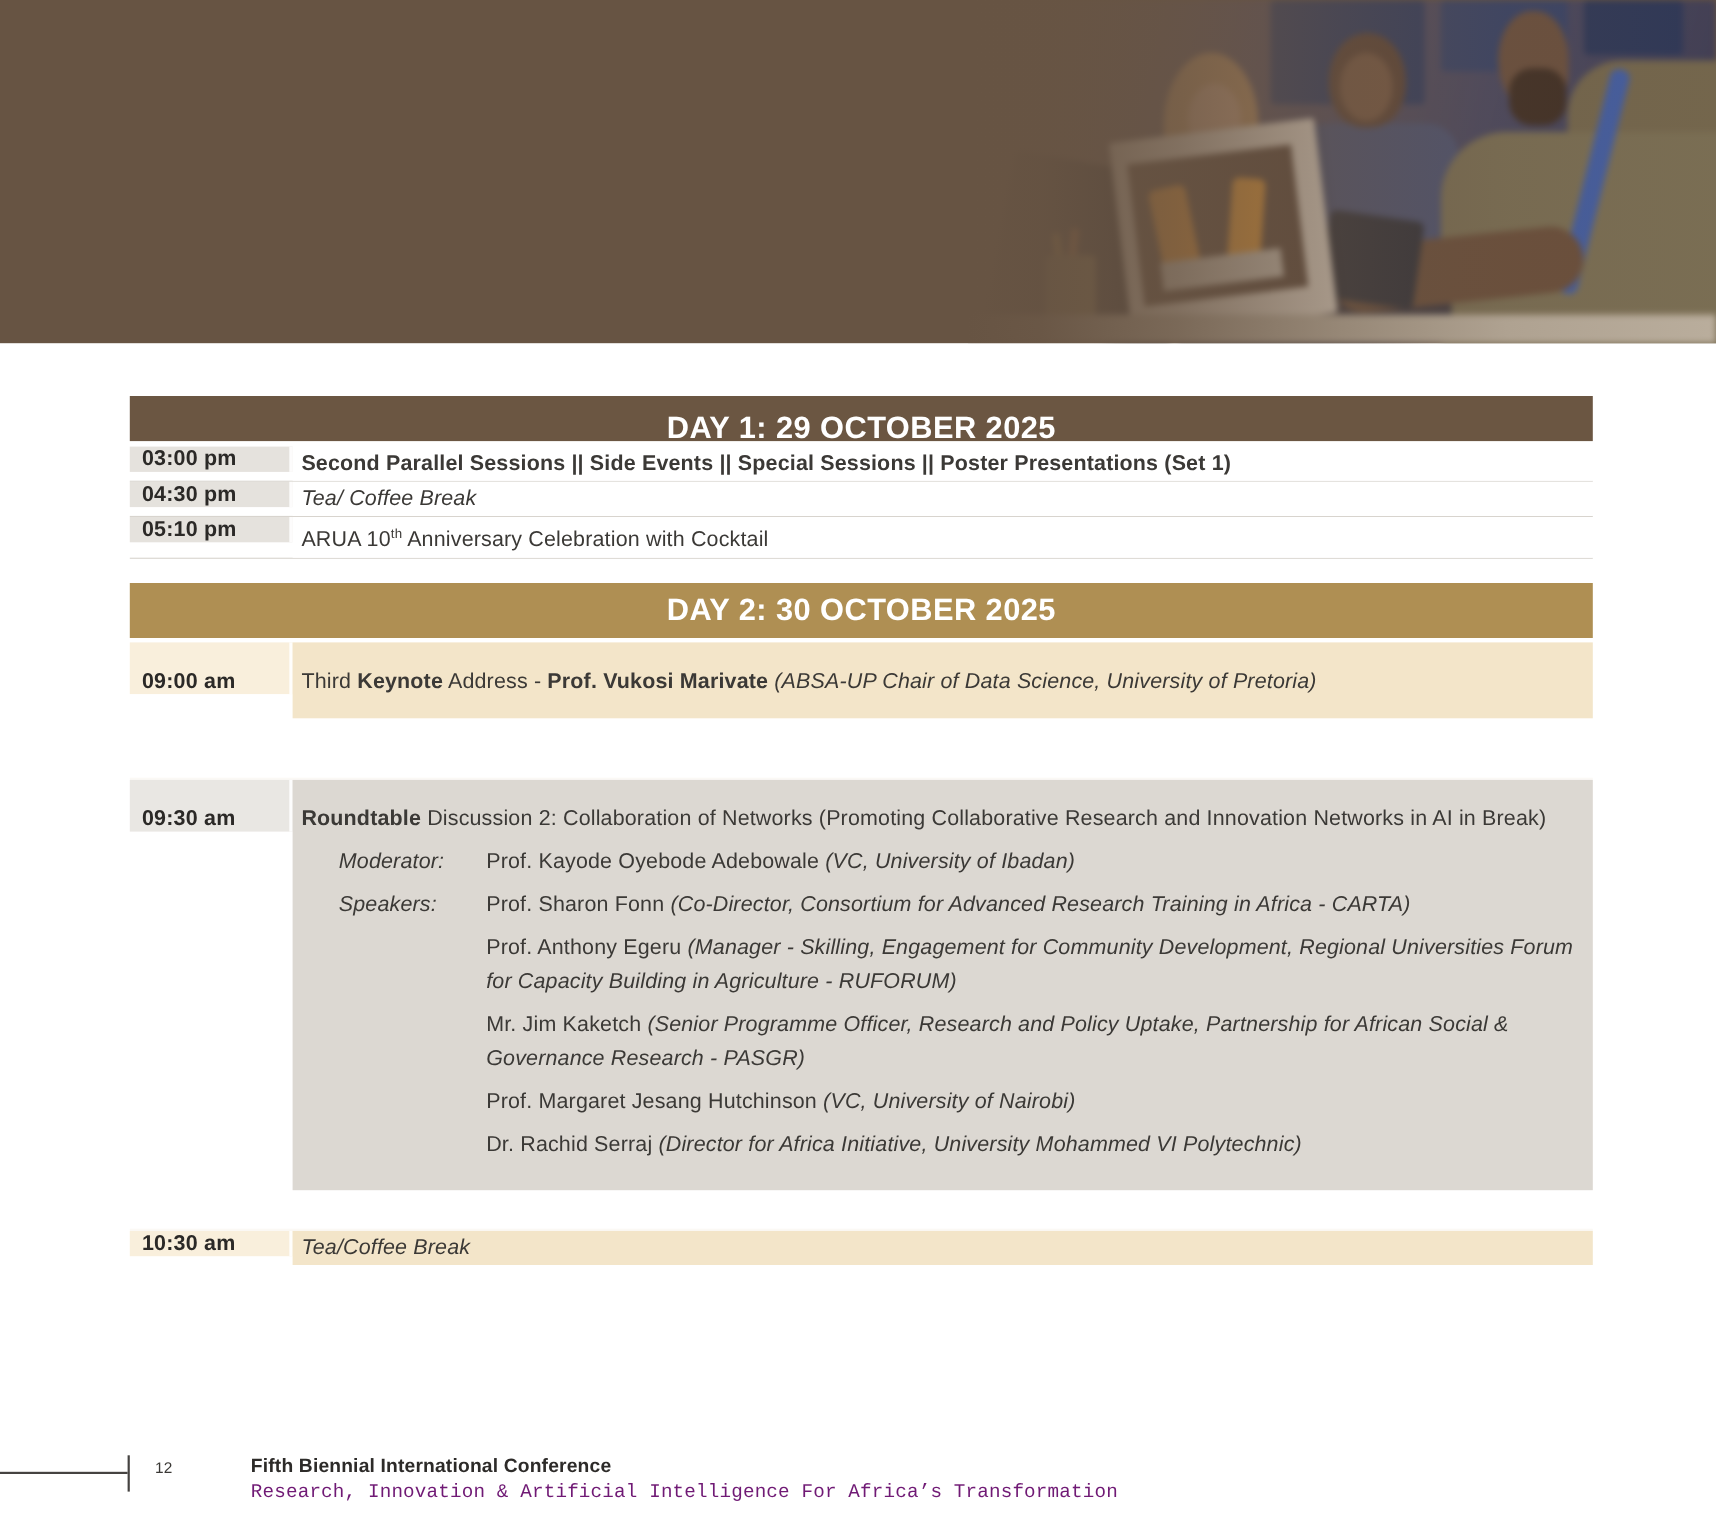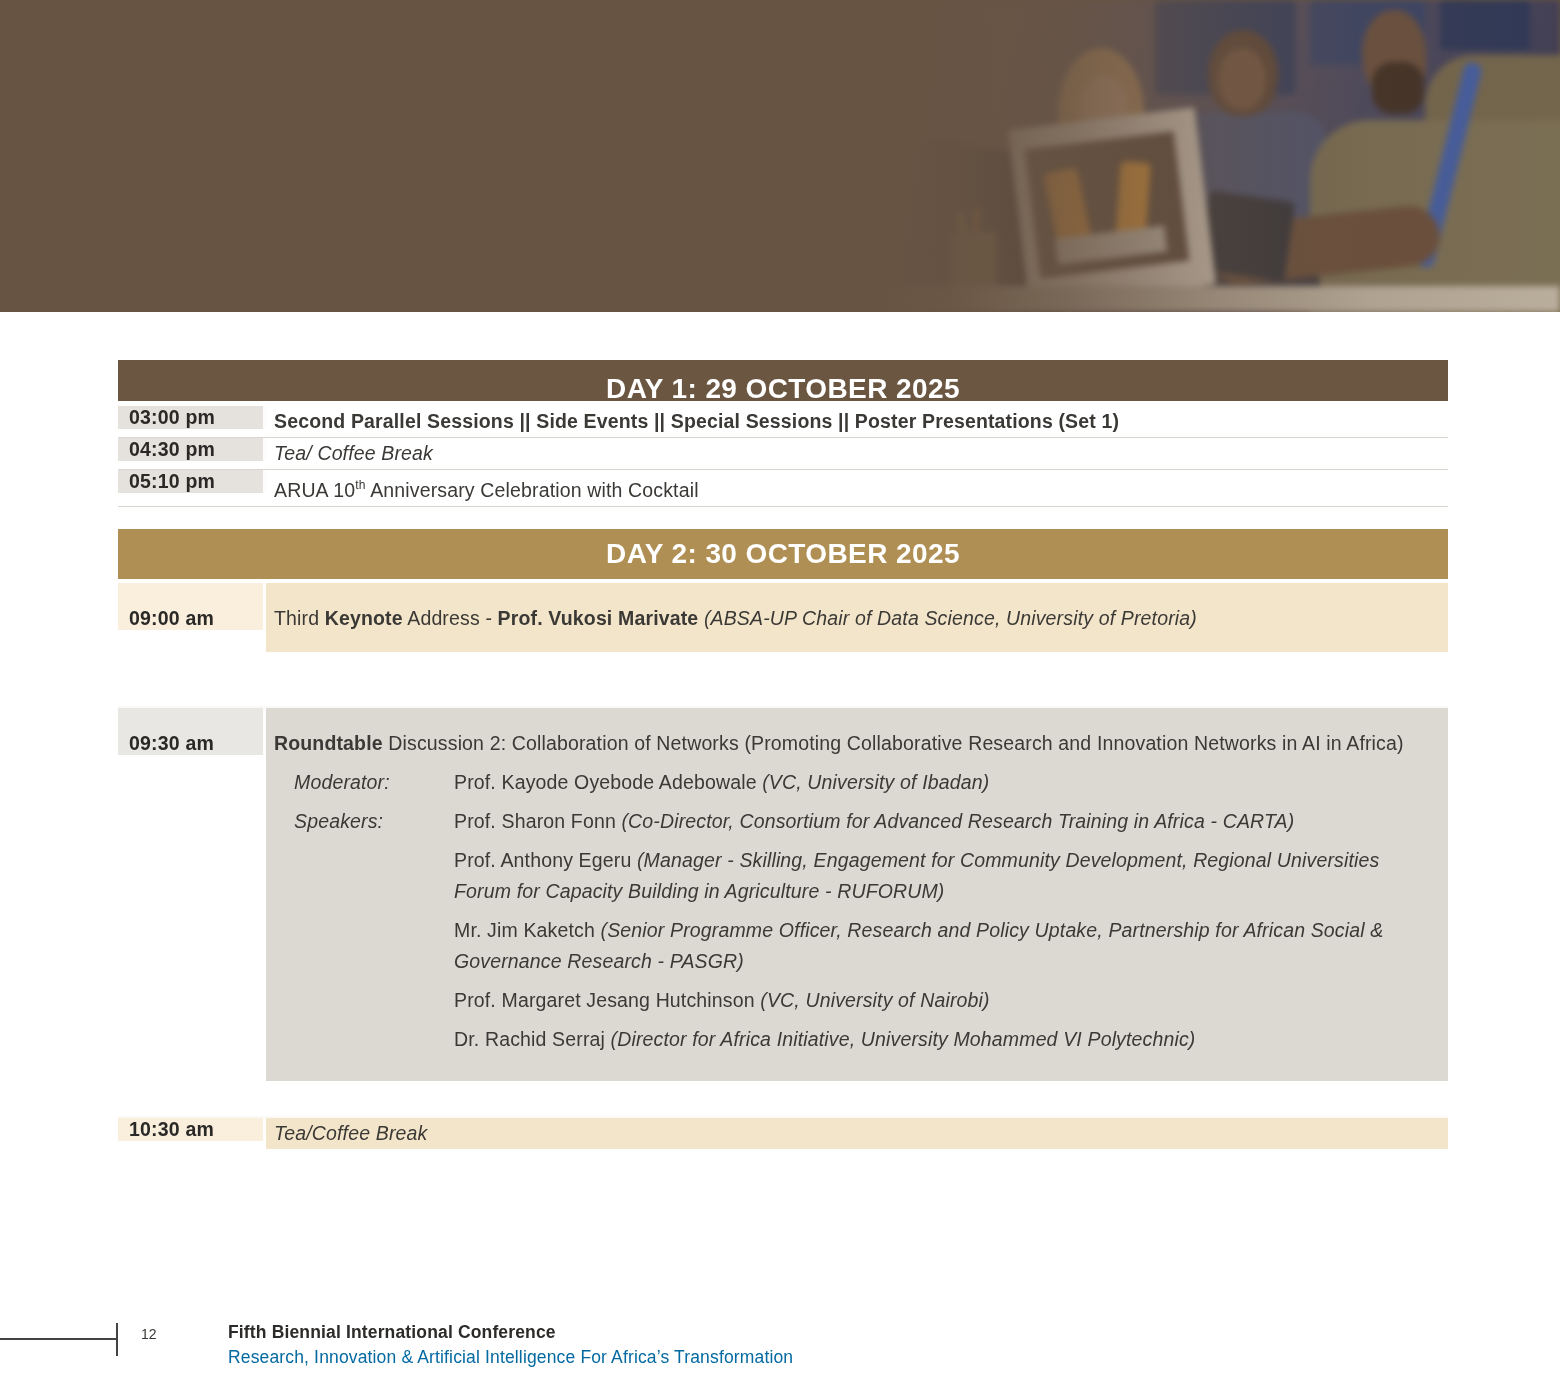--- a/index.html
+++ b/index.html
@@ -79,32 +79,32 @@
 
   .trow.center .tcell,.trow.center .ccell{display:flex;align-items:center;}
   .trow.top .tcell{padding-top:24px;}
   .trow.top .ccell{padding-top:20px;padding-bottom:18px;}
 
   .s-r{font-weight:400;font-style:normal;}
   .s-b{font-weight:700;}
   .s-i{font-style:italic;}
   .s-sup{font-size:.62em;vertical-align:super;}
 
-  .panel{display:grid;grid-template-columns:134px auto;column-gap:26px;margin:8px 0 0 20px;}
+  .panel{display:grid;grid-template-columns:134px auto;margin:8px 0 0 34px;}
   .plabel{font-style:italic;line-height:31px;}
   .pval .pline{margin:0 0 8px;line-height:31px;}
 
   
   .footer{position:absolute;left:0;top:1322px;width:1560px;height:60px;}
   .fline{position:absolute;left:0;top:16px;width:116px;height:2px;background:#454341;}
   .ftick{position:absolute;left:116px;top:1px;width:2px;height:33px;background:#454341;}
   .fpage{position:absolute;left:141px;top:4px;font-size:14px;color:#3a3835;}
   .ftext{position:absolute;left:228px;top:0;}
   .ft1{font-weight:700;font-size:17.5px;color:#2d2b29;letter-spacing:.15px;}
-  .ft2{font-size:17.5px;color:#0369a1;margin-top:4px;letter-spacing:.15px;}
+  .ft2{font-size:17.5px;color:#701a75;margin-top:4px;letter-spacing:.15px;font-family:Liberation Mono, monospace;}
 </style>
 </head>
 <body>
 
 <div class="page">
 
   <div class="banner">
     <div class="photo">
       <div class="scene">
         <div class="monitor-a"></div>
@@ -175,21 +175,21 @@
       <div class="rows">
           <div class="trow v-cream top" style="min-height: 123px;">
             <div class="tcell"><span>09:00 am</span></div>
             <div class="ccell">
               <p><span class="s-r">Third </span><span class="s-b">Keynote</span><span class="s-r"> Address - </span><span class="s-b">Prof. Vukosi Marivate </span><span class="s-i">(ABSA-UP Chair of Data Science, University of Pretoria)</span></p>
             </div>
           </div>
           <div class="trow v-gray top" style="min-height: 408px;">
             <div class="tcell"><span>09:30 am</span></div>
             <div class="ccell">
-              <p><span class="s-b">Roundtable</span><span class="s-r"> Discussion 2: Collaboration of Networks (Promoting Collaborative Research and Innovation Networks in AI in Africa)</span></p>
+              <p><span class="s-b">Roundtable</span><span class="s-r"> Discussion 2: Collaboration of Networks (Promoting Collaborative Research and Innovation Networks in AI in Break)</span></p>
               <div class="panel">
                 <div class="plabel">Moderator:</div>
                 <div class="pval">
                   <p class="pline"><span class="s-r">Prof. Kayode Oyebode Adebowale </span><span class="s-i">(VC, University of Ibadan)</span></p>
                 </div>
                 <div class="plabel">Speakers:</div>
                 <div class="pval">
                   <p class="pline"><span class="s-r">Prof. Sharon Fonn </span><span class="s-i">(Co-Director, Consortium for Advanced Research Training in Africa - CARTA)</span></p>
                   <p class="pline"><span class="s-r">Prof. Anthony Egeru </span><span class="s-i">(Manager - Skilling, Engagement for Community Development, Regional Universities Forum for Capacity Building in Agriculture - RUFORUM)</span></p>
                   <p class="pline"><span class="s-r">Mr. Jim Kaketch </span><span class="s-i">(Senior Programme Officer, Research and Policy Uptake, Partnership for African Social &amp; Governance Research - PASGR)</span></p>

